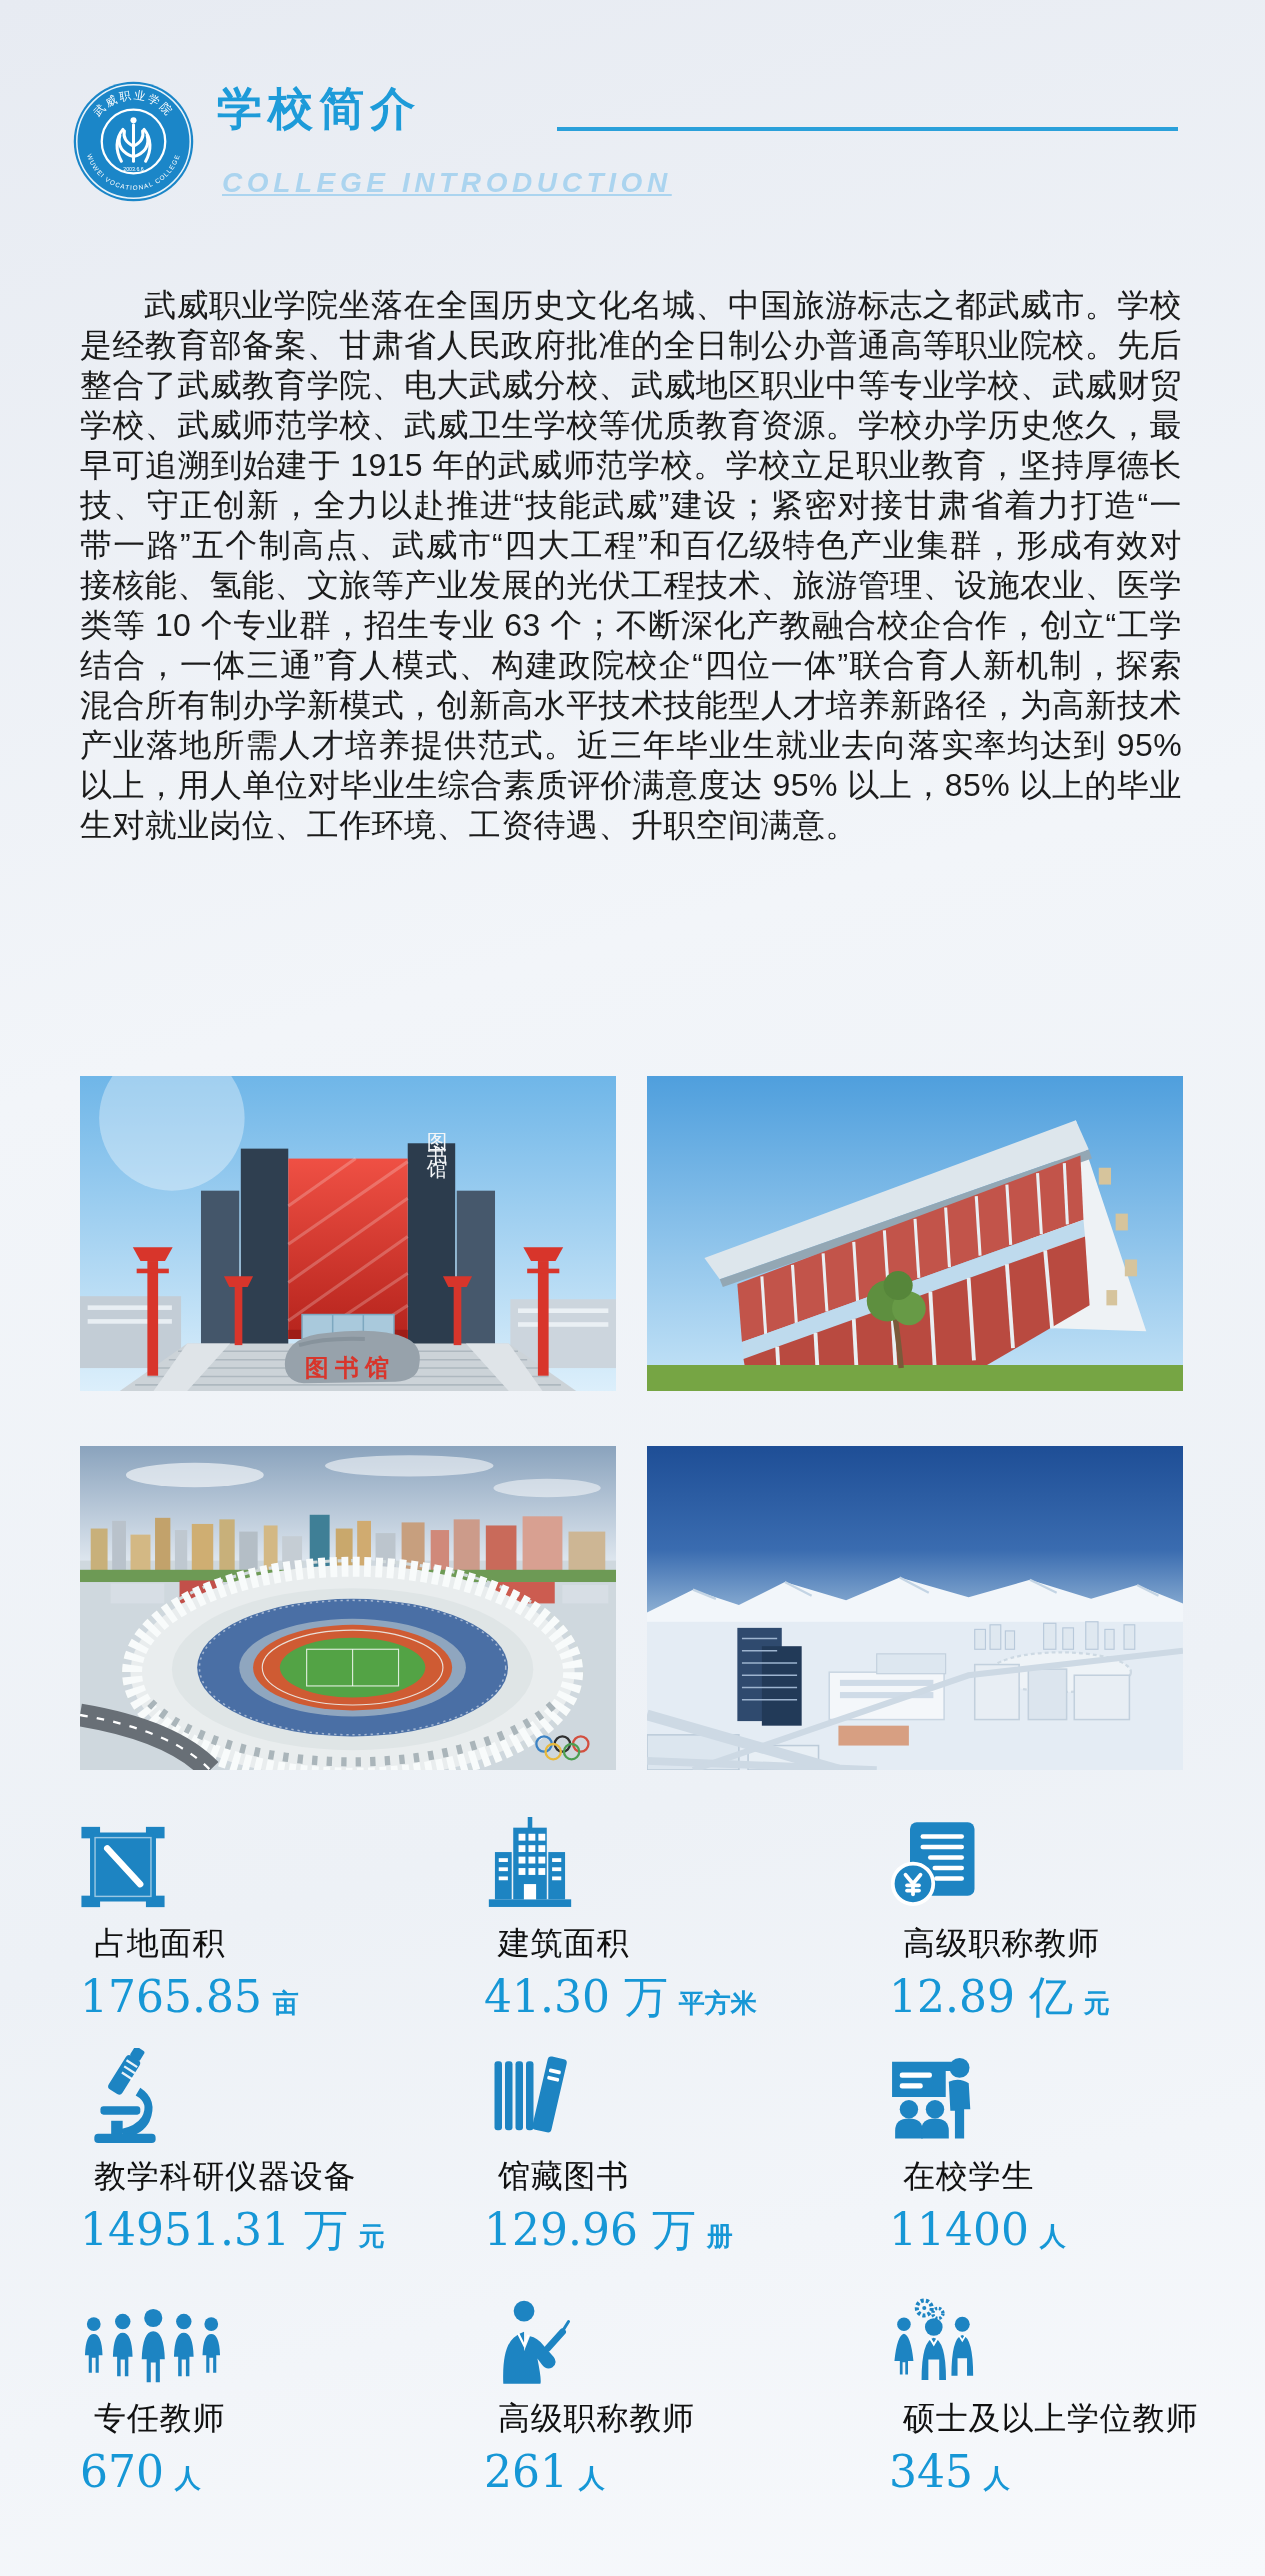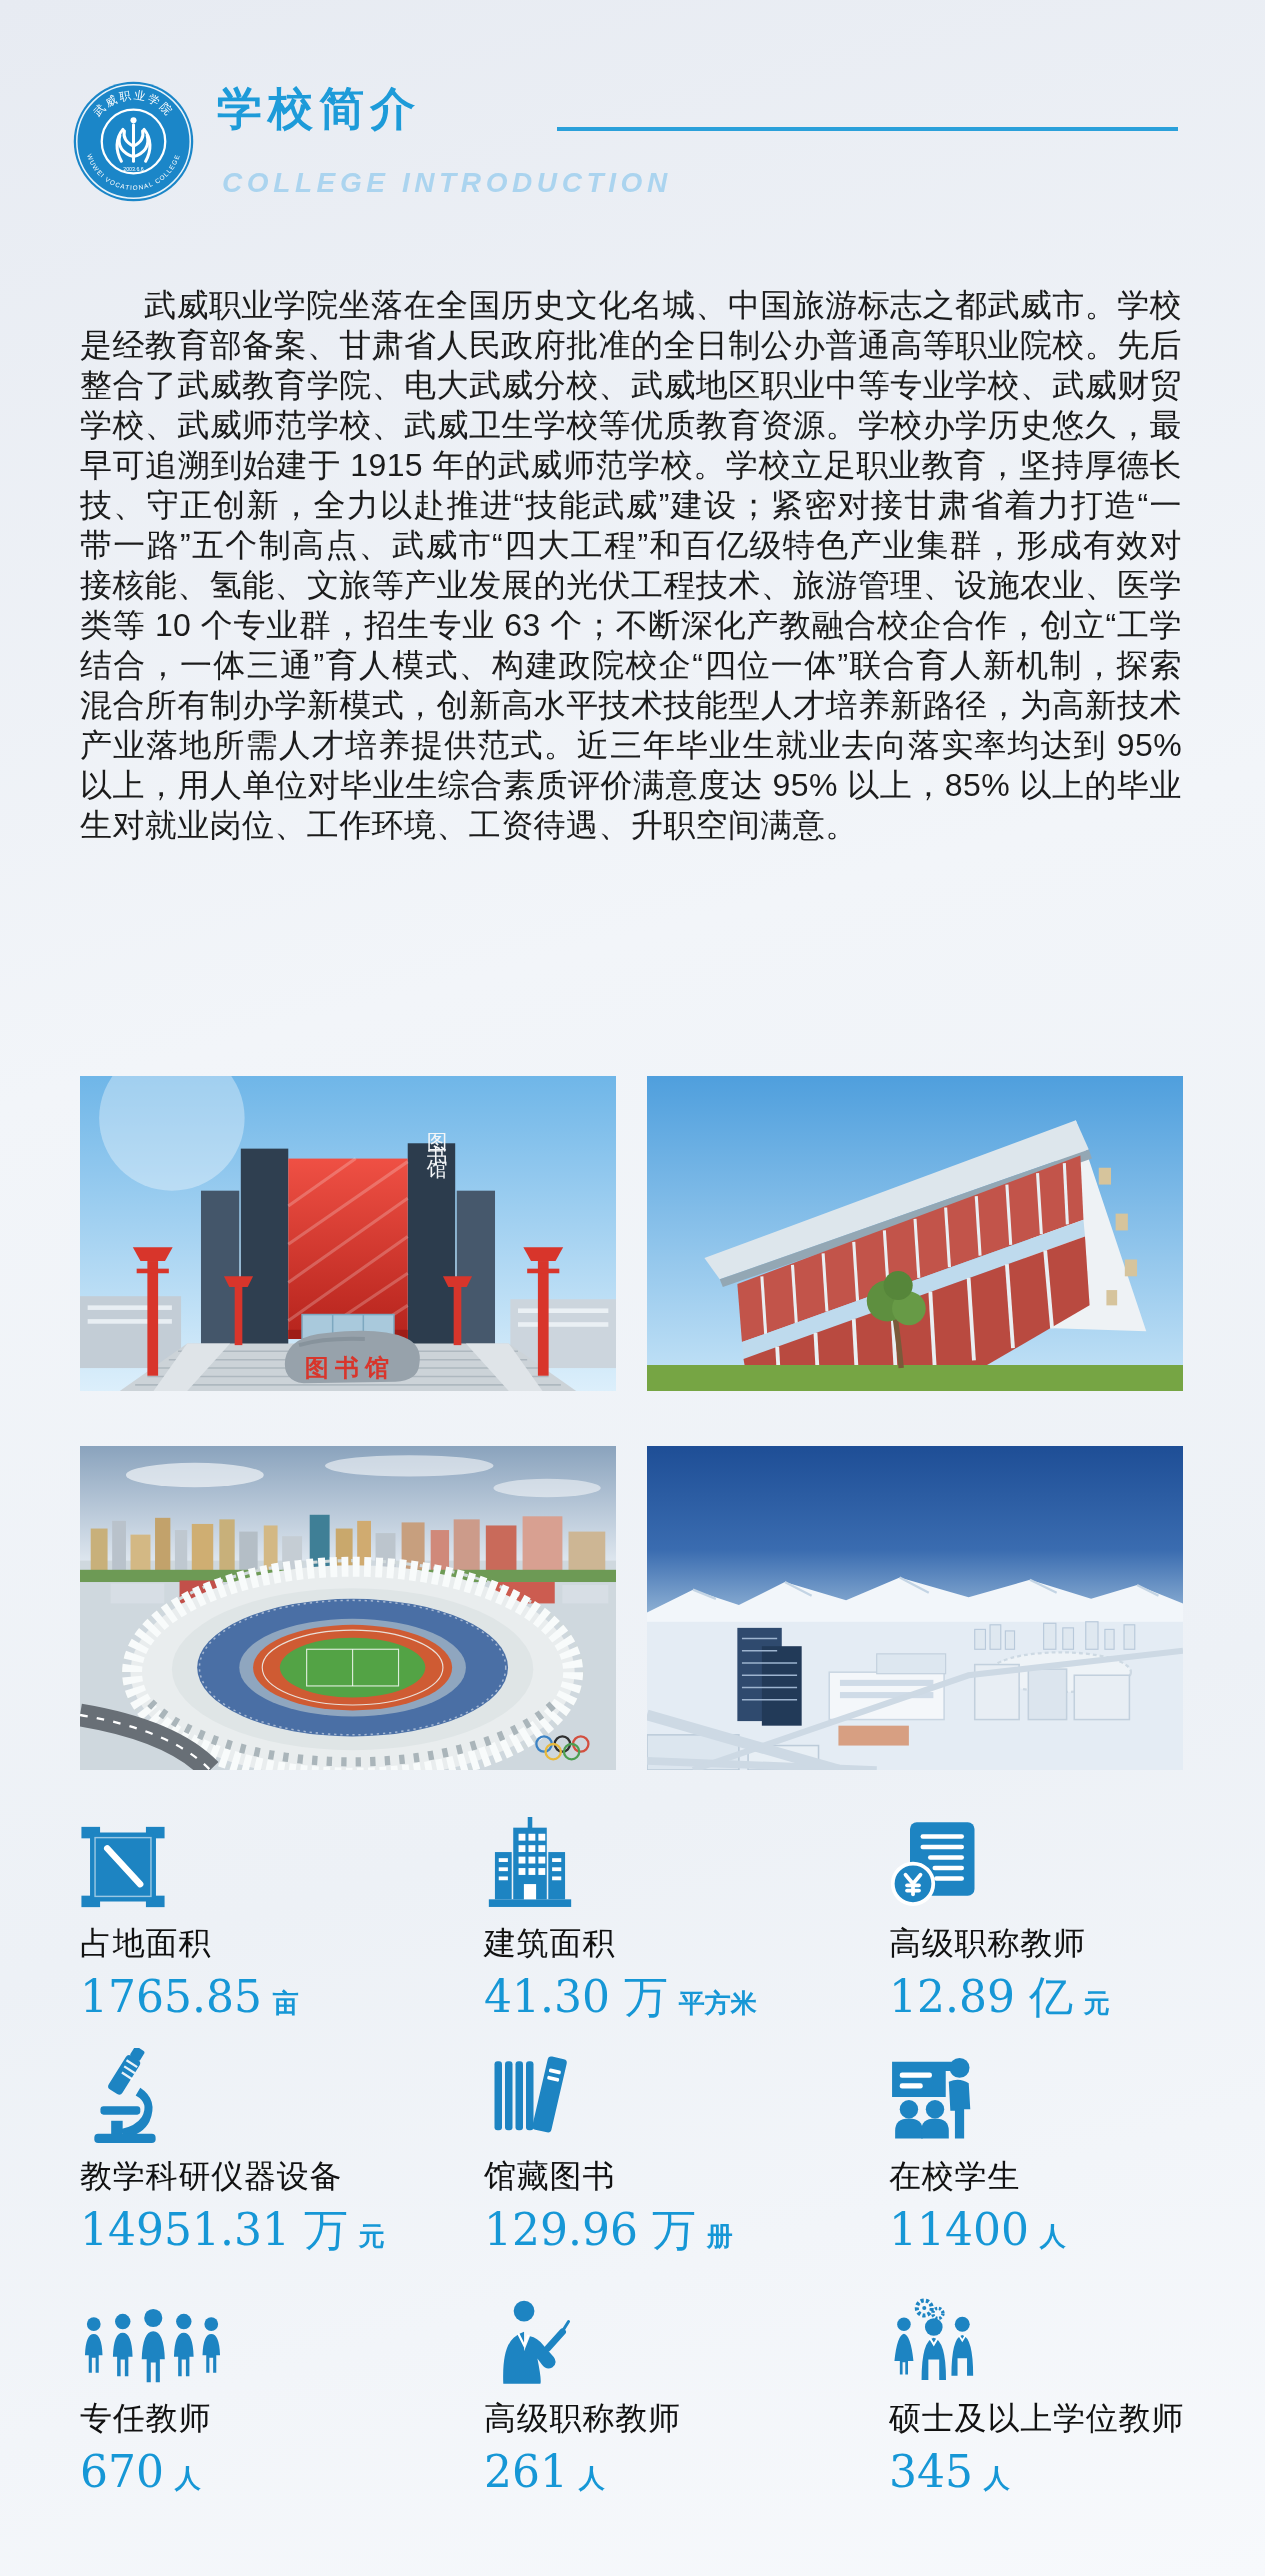--- a/index.html
+++ b/index.html
@@ -4,42 +4,42 @@
 <style>
   html,body{margin:0;padding:0;background:#fff;}
   .page{position:relative;width:1265px;height:2576px;overflow:hidden;
     background:linear-gradient(165deg,#e7ebf2 0%,#f2f5f9 38%,#edf1f6 68%,#f7f9fc 100%);
     font-family:"Liberation Sans",sans-serif;}
   
   .logo{position:absolute;left:73px;top:81px;width:121px;height:121px;}
   .page-title{position:absolute;left:217px;top:86px;font-size:45px;font-weight:700;
     color:#1d9bd9;letter-spacing:6.1px;line-height:1;}
   .page-subtitle{position:absolute;left:222px;top:167px;font-size:28px;font-weight:700;
-    font-style:italic;color:#abd4ef;letter-spacing:4.6px;}
+    font-style:italic;color:#abd4ef;letter-spacing:4.6px;text-decoration:underline;}
   .title-rule{position:absolute;left:557px;top:127px;width:621px;height:3.8px;background:#2aa0da;}
   
   .intro{position:absolute;left:80px;top:285px;width:1102px;font-size:32px;line-height:40px;
     color:#1b1b1b;text-align:justify;text-indent:2em;letter-spacing:0.4px;}
   
   .photo{position:absolute;overflow:hidden;background:#dfe7ee;}
   .photo svg{display:block;width:100%;height:100%;}
   .photo1{left:80px;top:1076px;width:536px;height:315px;}
   .photo2{left:647px;top:1076px;width:536px;height:315px;}
   .photo3{left:80px;top:1446px;width:536px;height:324px;}
   .photo4{left:647px;top:1446px;width:536px;height:324px;}
   .wall-label{position:absolute;left:343px;top:40px;writing-mode:vertical-rl;color:#f4f6f8;
     font-size:20.7px;letter-spacing:12.2px;font-family:"Liberation Serif",serif;}
   .stone-label{position:absolute;left:201px;top:276px;width:138px;text-align:center;color:#d8352b;
     font-size:24px;font-weight:700;letter-spacing:6.1px;font-family:"Liberation Serif",serif;}
   
   .stat{position:absolute;width:398px;}
   .c1{left:80px}.c2{left:484px}.c3{left:889px;width:377px;}
   .r1{top:1815px}.r2{top:2048px}.r3{top:2290px}
   .stat .icon-box{height:95px;display:flex;align-items:flex-end;}
-  .stat .label{margin-top:12.2px;font-size:32px;color:#111;letter-spacing:0.8px;}
+  .stat .label{margin-top:12.2px;font-size:32px;color:#111;letter-spacing:0.8px;margin-left:14px;}
   .stat .numline{margin-top:6.1px;line-height:49px;white-space:nowrap;}
   .stat .value{font-family:"DejaVu Serif",serif;font-weight:400;font-size:44px;color:#1697d6;}
   .stat .unit{font-size:26px;font-weight:600;color:#1697d6;margin-left:10.7px;}
   .ic{fill:#1d84c2;}
 </style>
 </head>
 <body>
 
 <div class="page">
 

